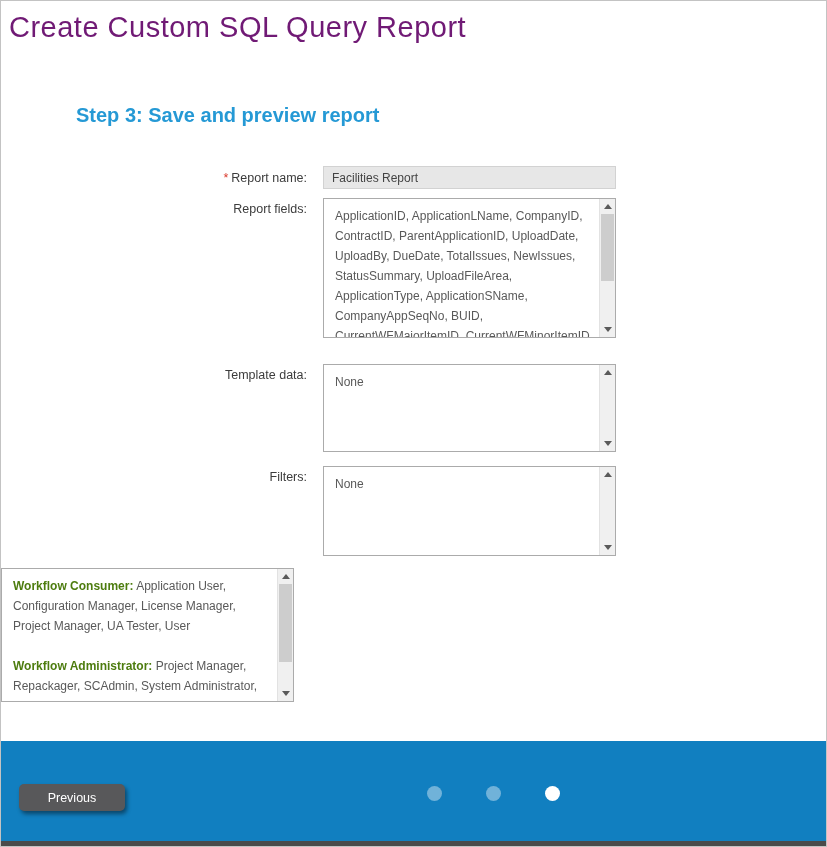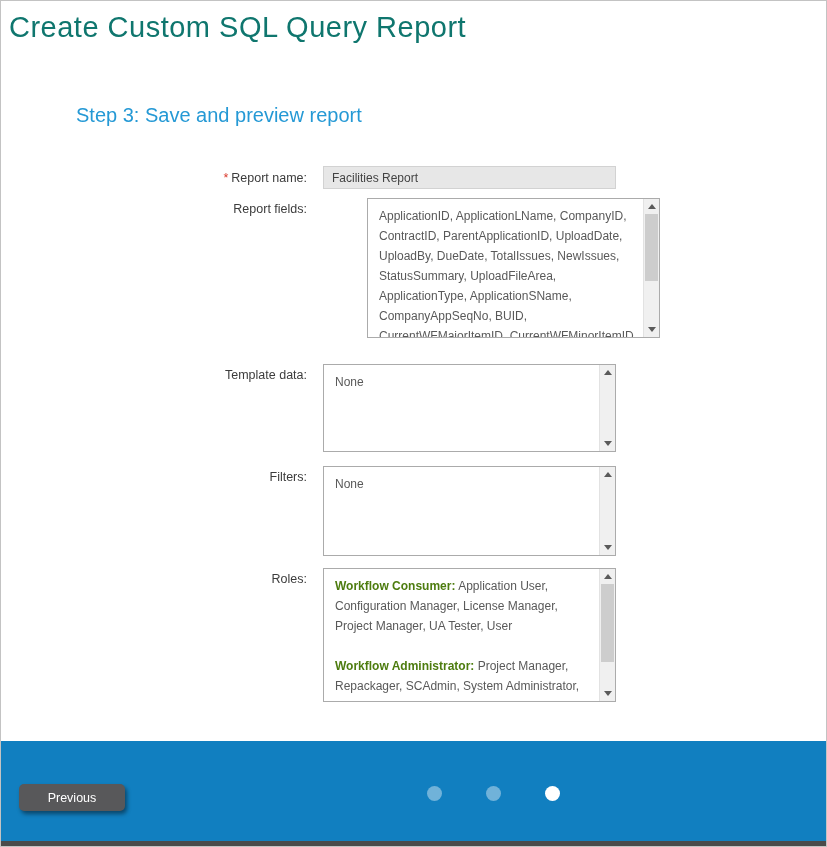--- a/index.html
+++ b/index.html
@@ -14,30 +14,30 @@
     border: 1px solid #c3c3c3;
     overflow: hidden;
   }
 
   .page-title {
     position: absolute;
     left: 8px;
     top: 10px;
     font-size: 29px;
     font-weight: 400;
-    color: #0f766e;
+    color: #701a75;
     letter-spacing: 0.5px;
   }
 
   .step-heading {
     position: absolute;
     left: 75px;
     top: 103px;
     font-size: 20px;
-    font-weight: 400;
+    font-weight: 700;
     color: #2599d5;
   }
 
   .form {
     position: absolute;
     left: 0;
     top: 165px;
     width: 631px;
   }
 
@@ -71,21 +71,21 @@
     background: #e7e7e7;
     border: 1px solid #d2d2d2;
     font-family: "Liberation Sans", sans-serif;
     font-size: 12px;
     color: #444444;
     padding: 0 8px;
     outline: none;
   }
 
   .row-name      { margin-bottom: 9px; }
-  .row-fields    { margin-bottom: 26px; gap: 44px; }
+  .row-fields    { margin-bottom: 26px; }
   .row-template  { margin-bottom: 14px; }
   .row-filters   { margin-bottom: 12px; }
 
   .scrollbox {
     position: relative;
     width: 293px;
     background: #ffffff;
     border: 1px solid #ababab;
     overflow: hidden;
     flex: none;
@@ -283,23 +283,20 @@
             </div>
           <div class="sb-track"></div>
           <div class="sb-arrow">
               <span class="tri-down"></span>
             </div>
         </div>
       </div>
     </div>
 
     <div class="form-row">
-      <div class="label-cell">
-        <span>Roles:</span>
-      </div>
       <div class="scrollbox h-134">
         <div class="box-content">
           <p class="role-entry"><span class="role-name">Workflow Consumer:</span><span> Application User, Configuration Manager, License Manager, Project Manager, UA Tester, User</span></p>
           <p class="role-entry"><span class="role-name">Workflow Administrator:</span><span> Project Manager, Repackager, SCAdmin, System Administrator, Tech Lead</span></p>
         </div>
         <div class="scrollbar">
           <div class="sb-arrow">
               <span class="tri-up"></span>
             </div>
           <div class="sb-track">

